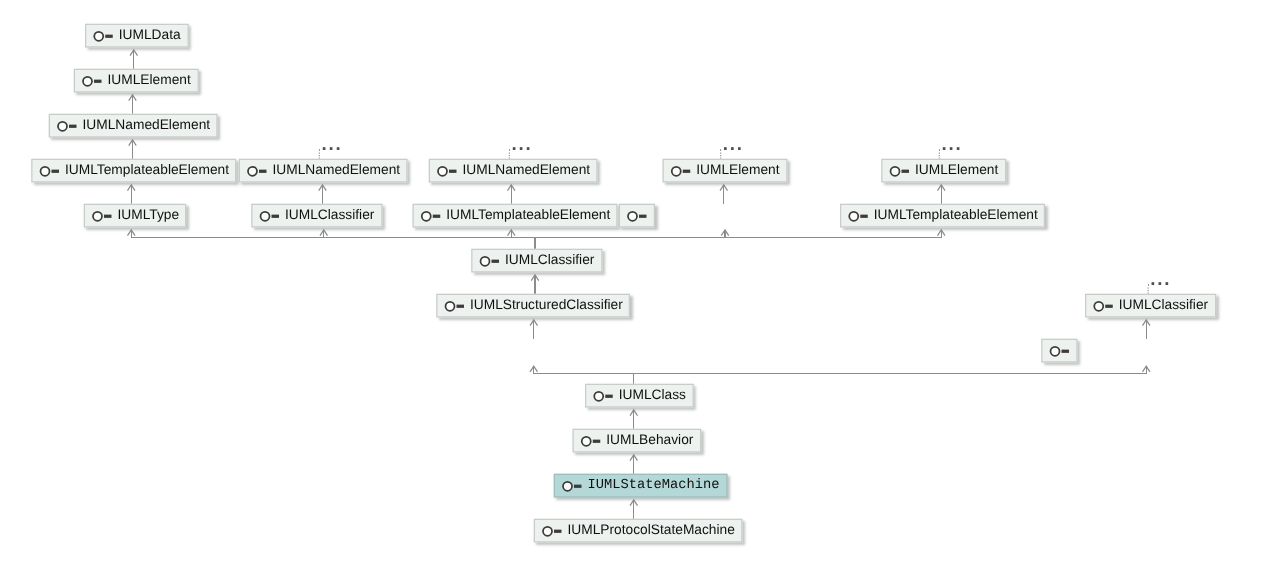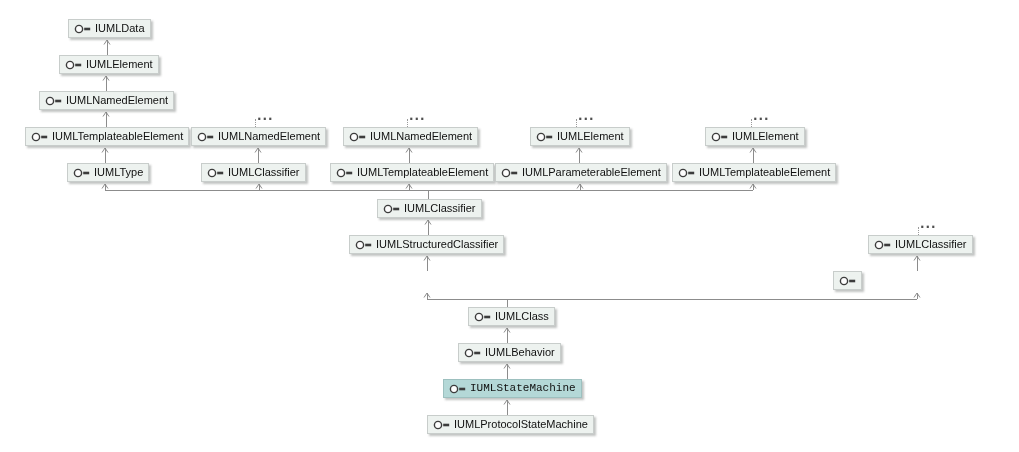--- a/index.html
+++ b/index.html
@@ -190,21 +190,20 @@
       </span>
     <span class="lbl">IUMLTemplateableElement</span>
   </div>
   <div class="node" style="left:495px;top:163px">
     <span class="lollipop">
         <svg width="17" height="10" viewBox="0 0 17 10">
           <circle cx="5" cy="5" r="3.6" fill="#fdfdfd" stroke="#3c3c3c" stroke-width="1.4"></circle>
           <rect x="10.2" y="3.7" width="6" height="2.6" fill="#3c3c3c"></rect>
         </svg>
       </span>
-    <span class="lbl">IUMLParameterableElement</span>
   </div>
   <div class="node" style="left:672px;top:163px">
     <span class="lollipop">
         <svg width="17" height="10" viewBox="0 0 17 10">
           <circle cx="5" cy="5" r="3.6" fill="#fdfdfd" stroke="#3c3c3c" stroke-width="1.4"></circle>
           <rect x="10.2" y="3.7" width="6" height="2.6" fill="#3c3c3c"></rect>
         </svg>
       </span>
     <span class="lbl">IUMLTemplateableElement</span>
   </div>

